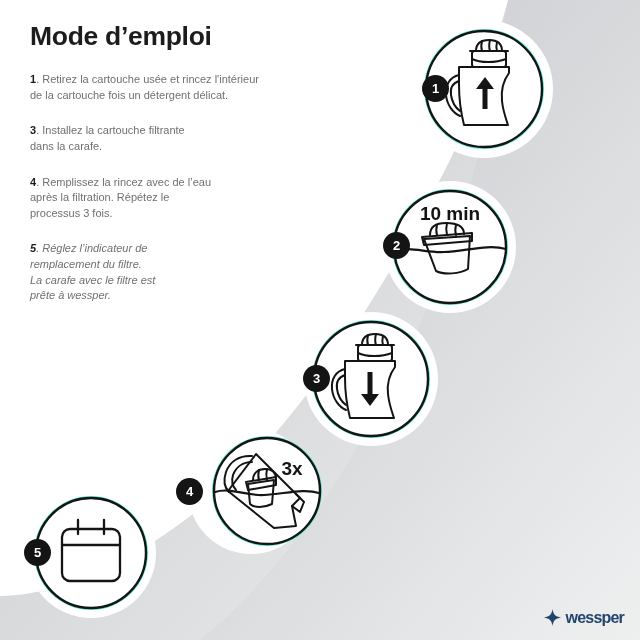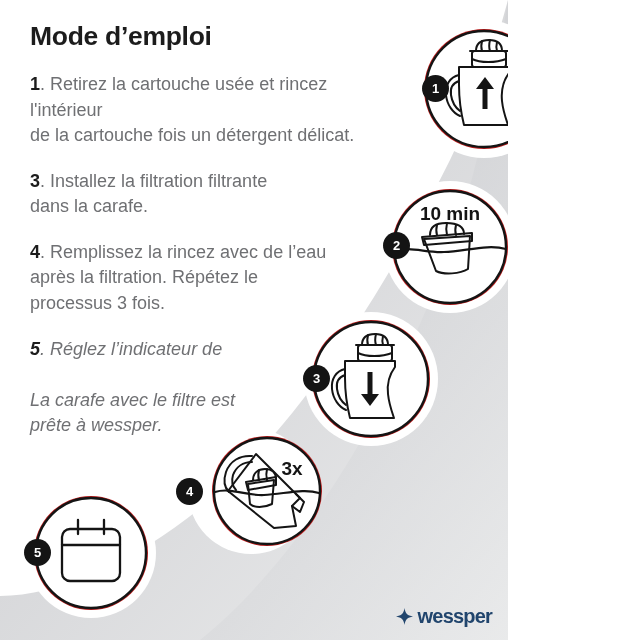--- a/index.html
+++ b/index.html
@@ -8,21 +8,21 @@
   }
   body {
     width: 640px;
     height: 640px;
     background: #ffffff;
     font-family: "Liberation Sans", sans-serif;
     overflow: hidden;
   }
   #poster {
     position: relative;
-    width: 508px;
+    width: 640px;
     height: 640px;
     background: #ffffff;
     overflow: hidden;
   }
   #bg-sweep {
     position: absolute;
     inset: 0;
     width: 640px;
     height: 640px;
     z-index: 0;
@@ -37,37 +37,37 @@
   }
   #page-title {
     font-size: 26.5px;
     font-weight: bold;
     color: #1c1c1c;
     letter-spacing: -0.3px;
     margin: 0 0 21px 0;
     line-height: 1.1;
   }
   .step-text {
-    font-size: 18px;
+    font-size: 11px;
     line-height: 1.42;
     color: #6f7073;
     margin: 0 0 20px 0;
     max-width: 372px;
   }
   .step-text .num {
     color: #1c1c1c;
     font-weight: bold;
   }
   .step-text.s5 { margin-bottom: 15px; font-style: italic; }
 
   
   .circle {
     position: absolute;
     border-radius: 50%;
-    background: #b91c1c;
+    background: #5eead4;
     box-sizing: border-box;
     z-index: 3;
   }
   .halo {
     position: absolute;
     border-radius: 50%;
     background: #ffffff;
     z-index: 2;
   }
   .circle svg { display: block; }
@@ -92,21 +92,21 @@
   #logo {
     position: absolute;
     right: 16px;
     bottom: 14px;
     display: flex;
     align-items: center;
     gap: 5px;
     z-index: 6;
   }
   #logo-wordmark {
-    font-size: 20px;
+    font-size: 16px;
     font-weight: bold;
     letter-spacing: -0.8px;
     color: #21456d;
     line-height: 1;
   }
 </style>
 </head>
 <body>
 
 <div id="poster">
@@ -135,35 +135,35 @@
 
     <p class="step-text s1">
       <span class="num">1</span><span>.</span>
       <span>Retirez la cartouche usée et rincez l'intérieur</span><br>
       <span>de la cartouche fois un détergent délicat.</span>
     </p>
 
 
     <p class="step-text s3">
       <span class="num">3</span><span>.</span>
-      <span>Installez la filtration filtrante</span><br>
+      <span>Installez la cartouche filtrante</span><br>
       <span>dans la carafe.</span>
     </p>
 
     <p class="step-text s4">
       <span class="num">4</span><span>.</span>
       <span>Remplissez la rincez avec de l’eau</span><br>
       <span>après la filtration. Répétez le</span><br>
       <span>processus 3 fois.</span>
     </p>
 
     <p class="step-text s5">
       <span class="num">5</span><span>.</span>
       <span>Réglez l’indicateur de</span><br>
-      <br>
+      <span>remplacement du filtre.</span><br>
       <span>La carafe avec le filtre est</span><br>
       <span> prête à wessper.</span>
     </p>
   </div>
 
   <div class="halo" style="left:415px; top:20px; width:138px; height:138px;"></div>
   <div class="circle" style="left:424px; top:29px; width:120px; height:120px;">
     <svg width="120" height="120" viewBox="0 0 120 120">
       <circle cx="60" cy="60" r="58" fill="#ffffff" stroke="#141414" stroke-width="2.4"></circle>
       <g fill="none" stroke="#141414" stroke-width="2" stroke-linejoin="round" stroke-linecap="round">

